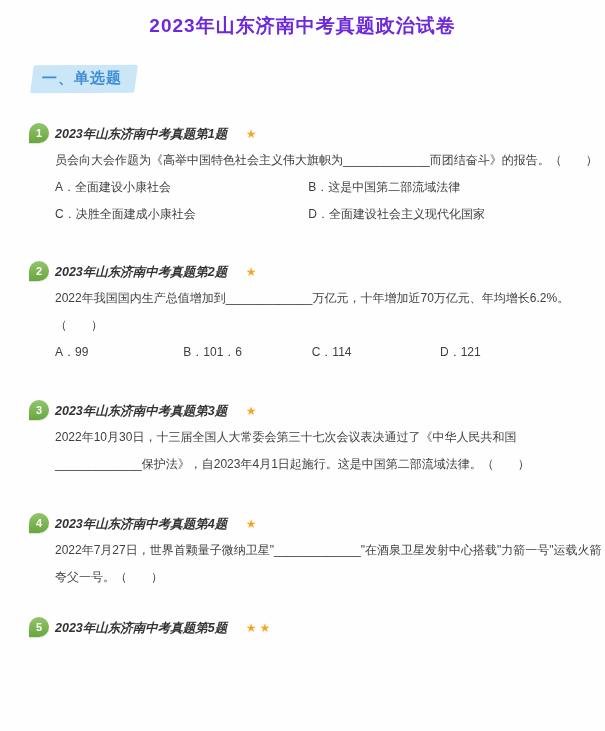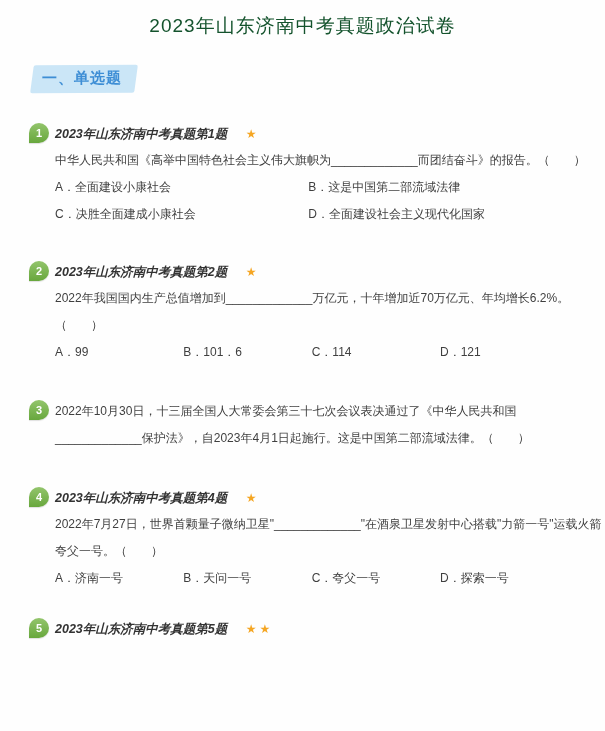--- a/index.html
+++ b/index.html
@@ -8,22 +8,22 @@
     background:#fefefe;
     font-family:"Liberation Sans","DejaVu Sans",sans-serif;
     color:#3f3f3f;
     overflow:hidden;
     position:relative;
   }
   .page-title{
     padding-top:13px;
     text-align:center;
     font-size:19px;
-    font-weight:normal;
-    color:#14532d;
+    font-weight:bold;
+    color:#6d28d9;
     letter-spacing:1px;
     height:39px;
   }
   .section-header{
     display:inline-block;
     margin:26px 0 0 32px;
     background:#cbe6f7;
     padding:4px 14px 5px 10px;
     transform:skewX(-8deg) rotate(-0.4deg);
     border-radius:2px;
@@ -109,21 +109,21 @@
 </div>
 
 <div class="questions">
 
   <div class="question q1">
     <div class="badge">1</div>
     <div class="q-header">
       <span class="q-title">2023年山东济南中考真题第1题</span>
       <span class="stars">★</span>
     </div>
-    <div class="q-line">中华人民共和国《高举中国特色社会主义伟大旗帜为_____________而团结奋斗》的报告。（　　）</div>
+    <div class="q-line">员会向大会作题为《高举中国特色社会主义伟大旗帜为_____________而团结奋斗》的报告。（　　）</div>
     <div class="q-opts cols-2">
       <span class="opt">A．全面建设小康社会</span>
       <span class="opt">B．这是中国第二部流域法律</span>
       <span class="opt">C．决胜全面建成小康社会</span>
       <span class="opt">D．全面建设社会主义现代化国家</span>
     </div>
   </div>
 
   <div class="question q2">
     <div class="badge">2</div>
@@ -136,38 +136,36 @@
     <div class="q-opts cols-4">
       <span class="opt">A．99</span>
       <span class="opt">B．101．6</span>
       <span class="opt">C．114</span>
       <span class="opt">D．121</span>
     </div>
   </div>
 
   <div class="question q3">
     <div class="badge">3</div>
+    <div class="q-header">
+      <span class="q-title">2023年山东济南中考真题第3题</span>
+      <span class="stars">★</span>
+    </div>
     <div class="q-line">2022年10月30日，十三届全国人大常委会第三十七次会议表决通过了《中华人民共和国</div>
     <div class="q-line">_____________保护法》，自2023年4月1日起施行。这是中国第二部流域法律。（　　）</div>
   </div>
 
   <div class="question q4">
     <div class="badge">4</div>
     <div class="q-header">
       <span class="q-title">2023年山东济南中考真题第4题</span>
       <span class="stars">★</span>
     </div>
     <div class="q-line">2022年7月27日，世界首颗量子微纳卫星"_____________"在酒泉卫星发射中心搭载"力箭一号"运载火箭</div>
     <div class="q-line">夸父一号。（　　）</div>
-    <div class="q-opts cols-4">
-      <span class="opt">A．济南一号</span>
-      <span class="opt">B．天问一号</span>
-      <span class="opt">C．夸父一号</span>
-      <span class="opt">D．探索一号</span>
-    </div>
   </div>
 
   <div class="question q5">
     <div class="badge">5</div>
     <div class="q-header">
       <span class="q-title">2023年山东济南中考真题第5题</span>
       <span class="stars">★★</span>
     </div>
   </div>
 

